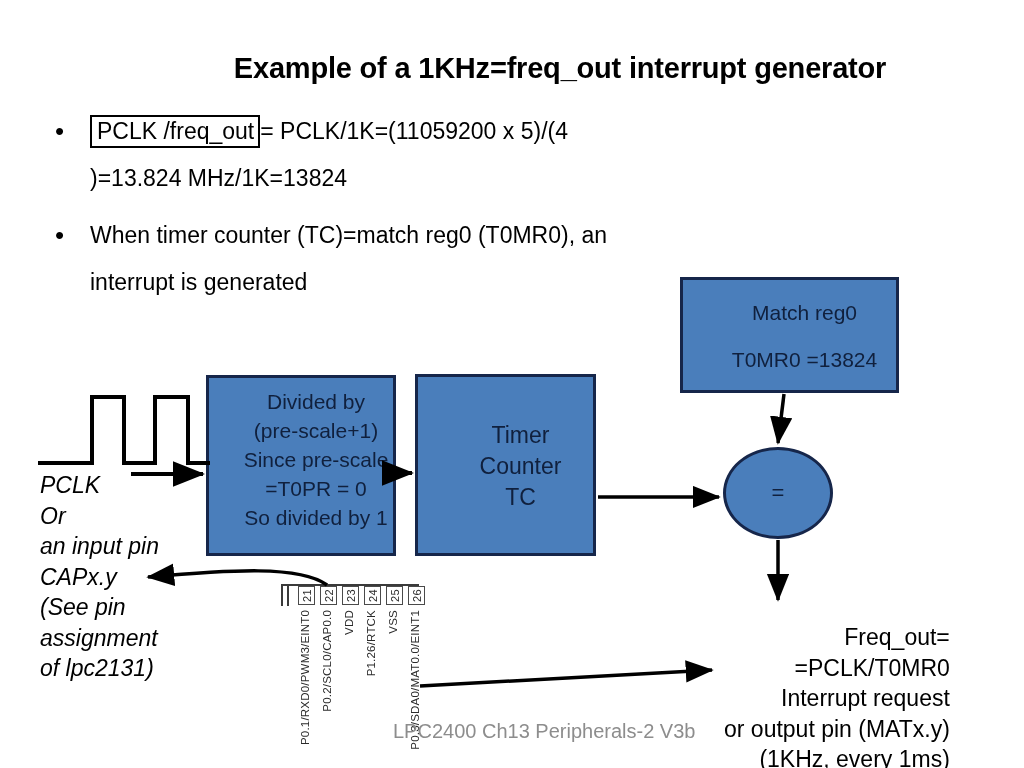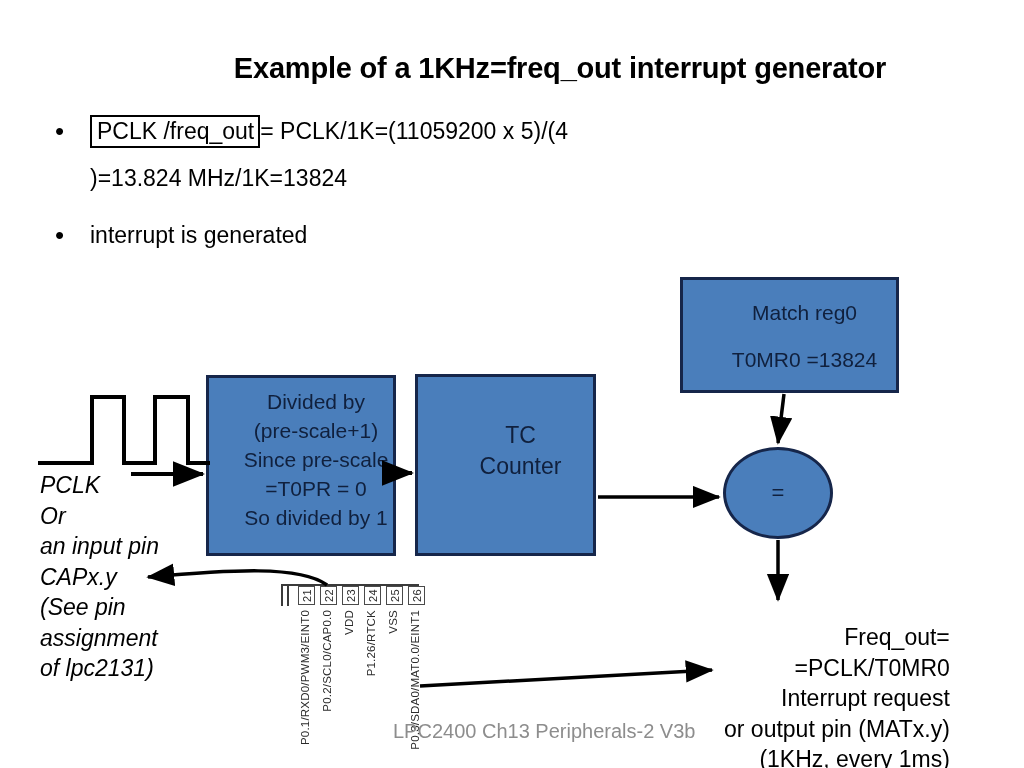--- a/index.html
+++ b/index.html
@@ -202,20 +202,21 @@
   <div id="slide-title">Example of a 1KHz=freq_out interrupt generator</div>
 
   <div class="bullet-dot" id="bullet1-dot">•</div>
   <div class="bullet-block" id="bullet1">
     <span class="bullet-text"><span class="boxed-term">PCLK /freq_out</span><span>= PCLK/1K=(11059200 x 5)/(4</span></span>
     <span class="bullet-text">)=13.824 MHz/1K=13824</span>
   </div>
 
   <div class="bullet-dot" id="bullet2-dot">•</div>
   <div class="bullet-block" id="bullet2">
+    <span class="bullet-text">When timer counter (TC)=match reg0 (T0MR0), an</span>
     <span class="bullet-text">interrupt is generated</span>
   </div>
 
   <div class="blue-box" id="box-match">
     <div class="stack">
       <span class="line">Match reg0</span>
       <div class="gap"></div>
       <span class="line">T0MR0 =13824</span>
     </div>
   </div>
@@ -223,22 +224,23 @@
   <div class="blue-box" id="box-divider">
     <span class="line">Divided by</span>
     <span class="line">(pre-scale+1)</span>
     <span class="line">Since pre-scale</span>
     <span class="line">=T0PR = 0</span>
     <span class="line">So divided by 1</span>
   </div>
 
   <div class="blue-box" id="box-timer">
     <div class="stack">
+      <span class="line">Timer</span>
+      <span class="line">Counter</span>
       <span class="line">TC</span>
-      <span class="line">Counter</span>
     </div>
   </div>
 
   <div id="ellipse-eq">
     <span>=</span>
   </div>
 
   <div id="left-caption">
     <span class="line">PCLK</span>
     <span class="line">Or</span>

